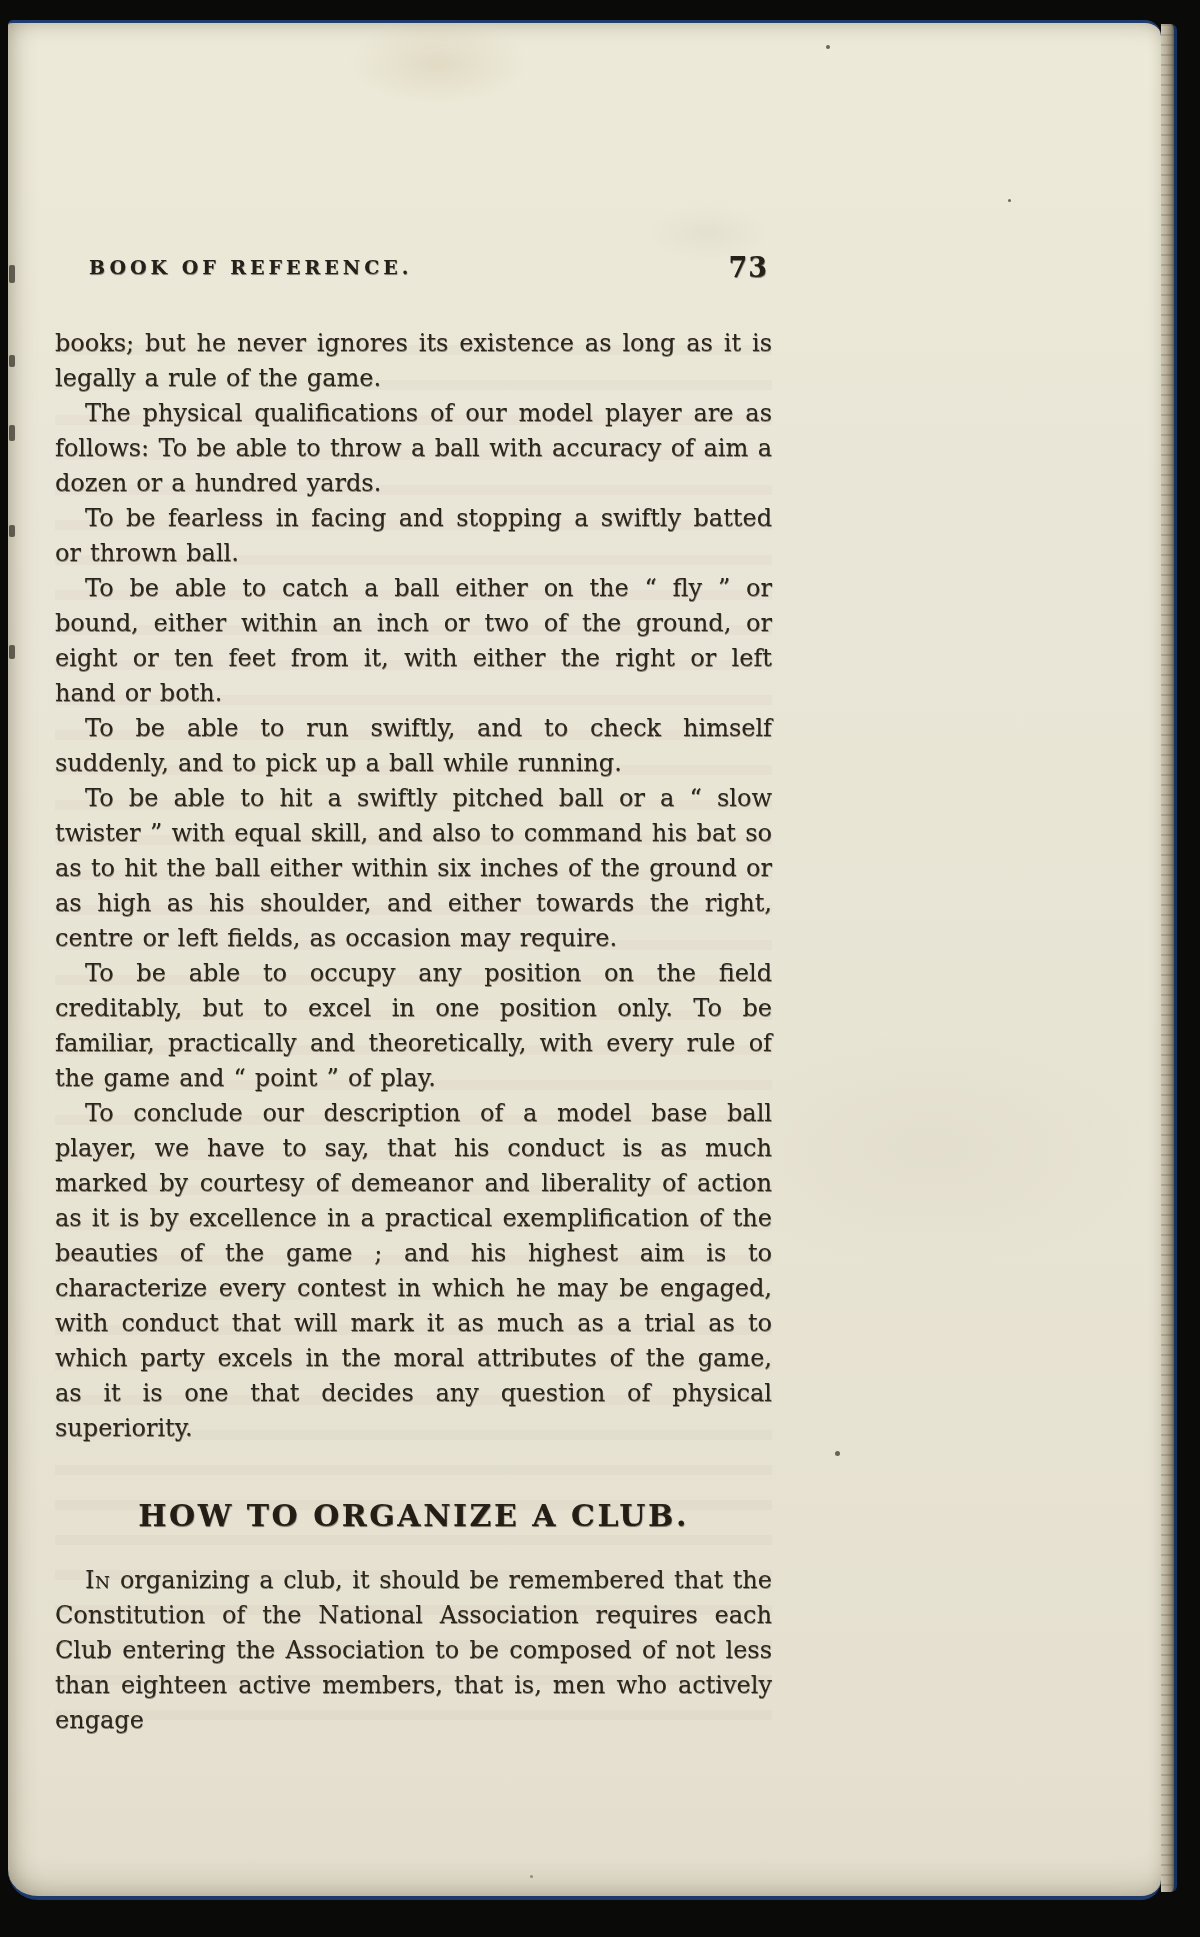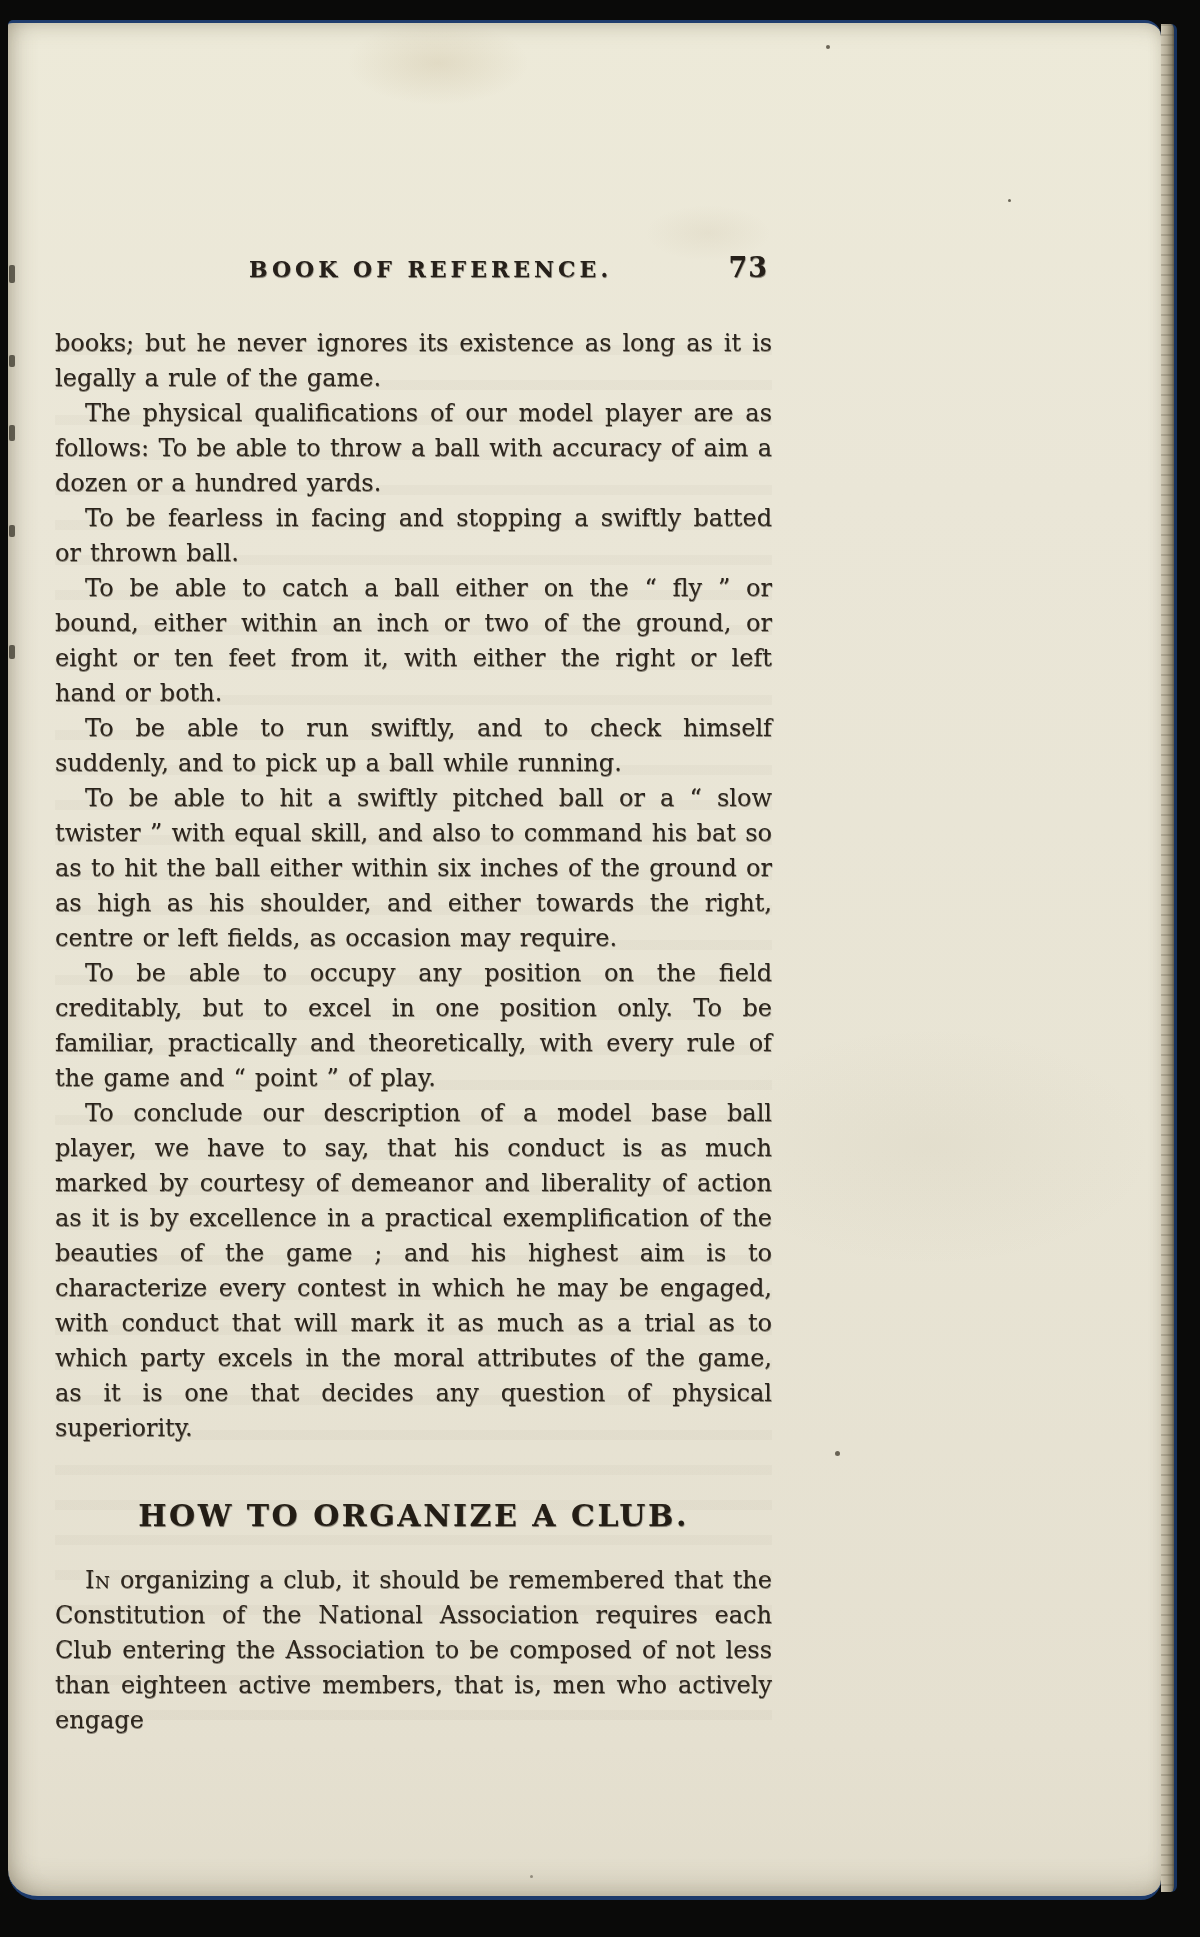--- a/index.html
+++ b/index.html
@@ -53,22 +53,22 @@
     background:#4a4336; border-radius:50%; opacity:.8;
   }
 
   
   .running-header {
     position:absolute; left:47px; top:233px;
     width:717px; height:36px;
     color:#26201a;
   }
   .header-title {
-    display:block; text-align:center; padding-left:34px;
-    font-weight:bold; font-size:22px; letter-spacing:4px;
+    display:block; padding-left:34px;
+    font-weight:bold; font-size:19px; letter-spacing:4px;
     text-shadow:0.5px 0.6px 0.7px rgba(35,29,21,.55);
   }
   .page-number {
     position:absolute; right:4px; top:-4px;
     font-size:27px; font-weight:bold; letter-spacing:1px;
     text-shadow:0.5px 0.6px 0.7px rgba(35,29,21,.55);
   }
 
   
   .text-block {

